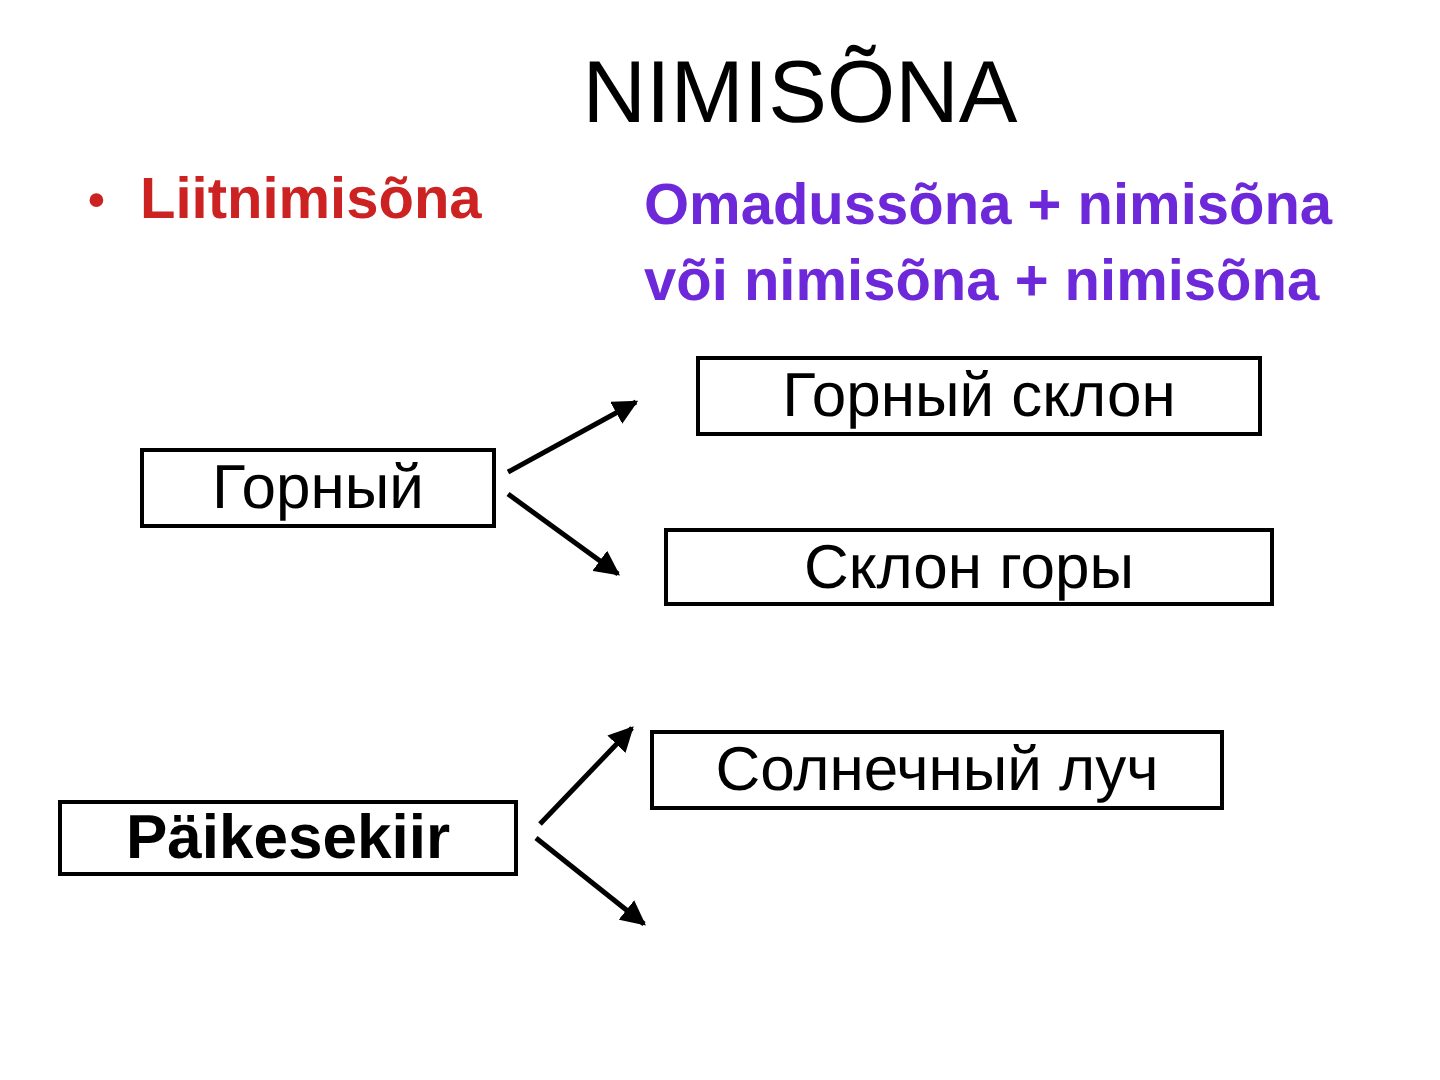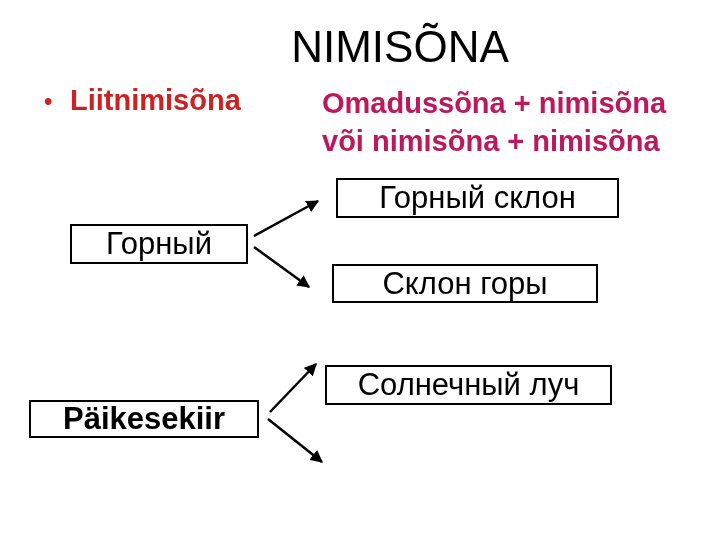--- a/index.html
+++ b/index.html
@@ -42,40 +42,40 @@
     width: 26px;
     font-size: 24px;
     vertical-align: 1px;
   }
   .formula {
     position: absolute;
     left: 322px;
     top: 84px;
     font-size: 29px;
     font-weight: 700;
-    color: #be185d;
+    color: #6d28d9;
     line-height: 38px;
     white-space: nowrap;
   }
   .tbox {
     position: absolute;
     box-sizing: border-box;
     border: 2px solid #000000;
     background: #ffffff;
     display: flex;
     align-items: center;
     justify-content: center;
     font-size: 31px;
     font-weight: 400;
     color: #000000;
     white-space: nowrap;
   }
-  .box-gorny       { left: 336px; top: 178px; width: 283px; height: 40px; }
+  .box-gorny       { left: 348px; top: 178px; width: 283px; height: 40px; }
   .box-maenolv     { left:  70px; top: 224px; width: 178px; height: 40px; }
-  .box-sklon       { left: 332px; top: 264px; width: 266px; height: 39px; }
+  .box-sklon       { left: 332px; top: 264px; width: 305px; height: 39px; }
   .box-solnechny   { left: 325px; top: 343px; width: 287px; height: 40px; margin-top: 22px; }
   .box-paikesekiir { left:  29px; top: 400px; width: 230px; height: 38px; font-weight: bold; }
   .box-luch        { left: 332px; top: 447px; width: 283px; height: 40px; }
   .arrows {
     position: absolute;
     left: 0;
     top: 0;
     width: 720px;
     height: 540px;
     pointer-events: none;

